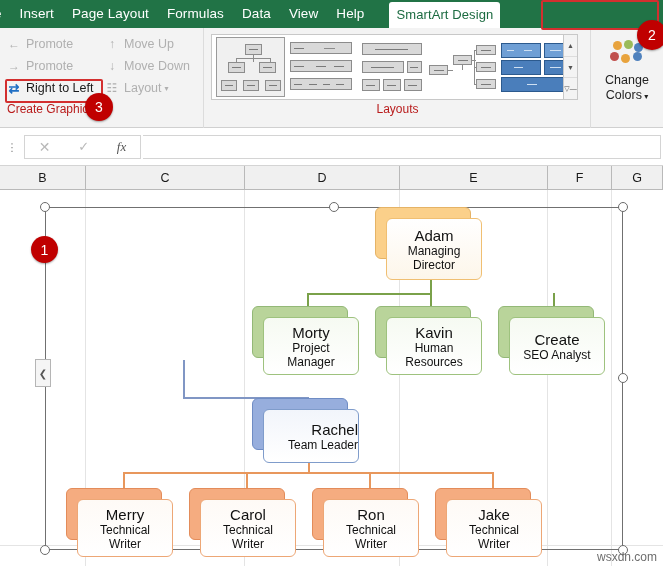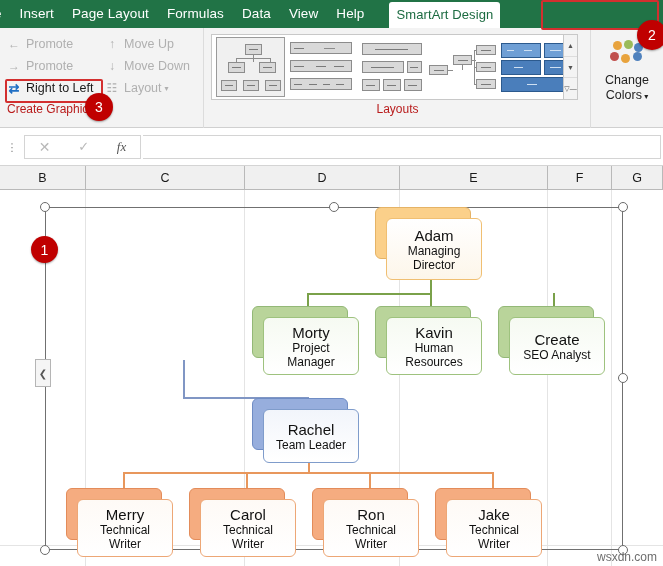--- a/index.html
+++ b/index.html
@@ -491,21 +491,21 @@
       <div class="rl">Resources</div>
     </div>
 
     <div class="node-back" style="left:498px;top:116px;width:96px;height:52px;background:#b9d49a;border:1px solid #93b877;"></div>
     <div class="node" style="left:509px;top:127px;width:96px;height:58px;background:linear-gradient(#f6faf2,#ffffff);border:1px solid #9ec27e;">
       <div class="nm">Create</div>
       <div class="rl">SEO Analyst</div>
     </div>
 
     <div class="node-back" style="left:252px;top:208px;width:96px;height:52px;background:#97aedd;border:1px solid #6f8cc4;"></div>
-    <div class="node" style="left:263px;top:219px;width:96px;height:54px;background:linear-gradient(#f2f5fb,#ffffff);border:1px solid #7f9ccb;">
+    <div class="node" style="left:263px;top:219px;width:96px;height:54px;background:linear-gradient(#f2f5fb,#ffffff);border:1px solid #7f9ccb;align-items:flex-end;">
       <div class="nm">Rachel</div>
       <div class="rl">Team Leader</div>
     </div>
 
     <div class="node-back" style="left:66px;top:298px;width:96px;height:52px;background:#f5ac80;border:1px solid #e38c5a;"></div>
     <div class="node" style="left:77px;top:309px;width:96px;height:58px;background:linear-gradient(#fefaf6,#ffffff);border:1px solid #eda776;">
       <div class="nm">Merry</div>
       <div class="rl">Technical</div>
       <div class="rl">Writer</div>
     </div>

